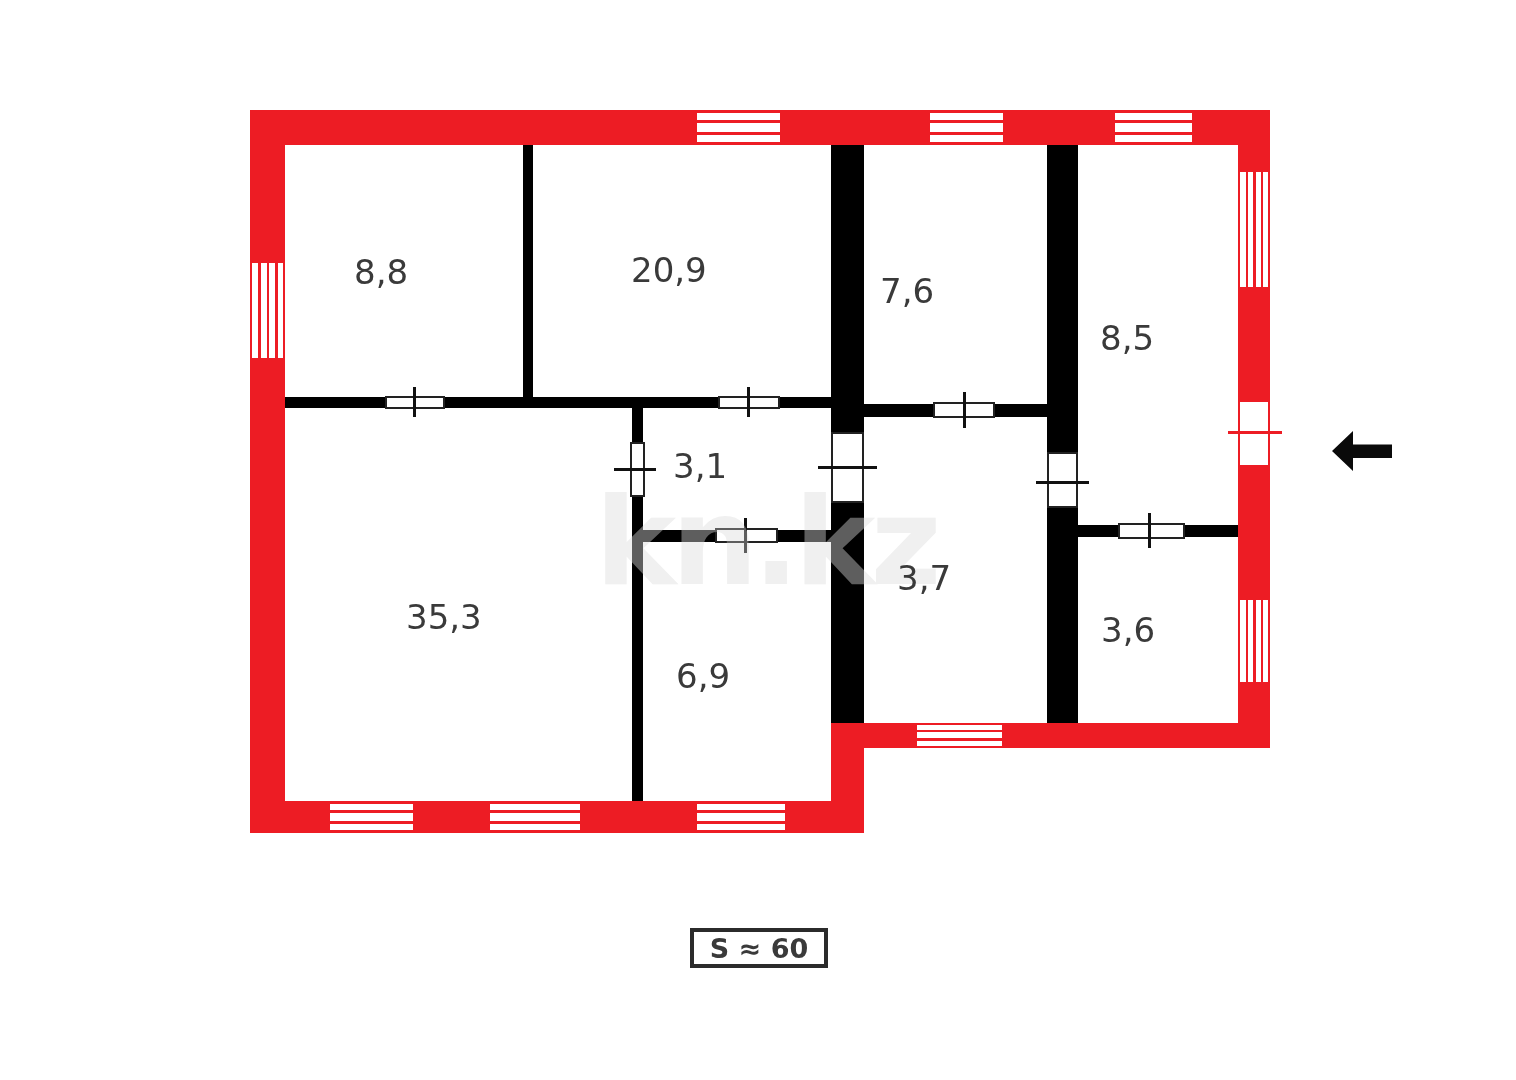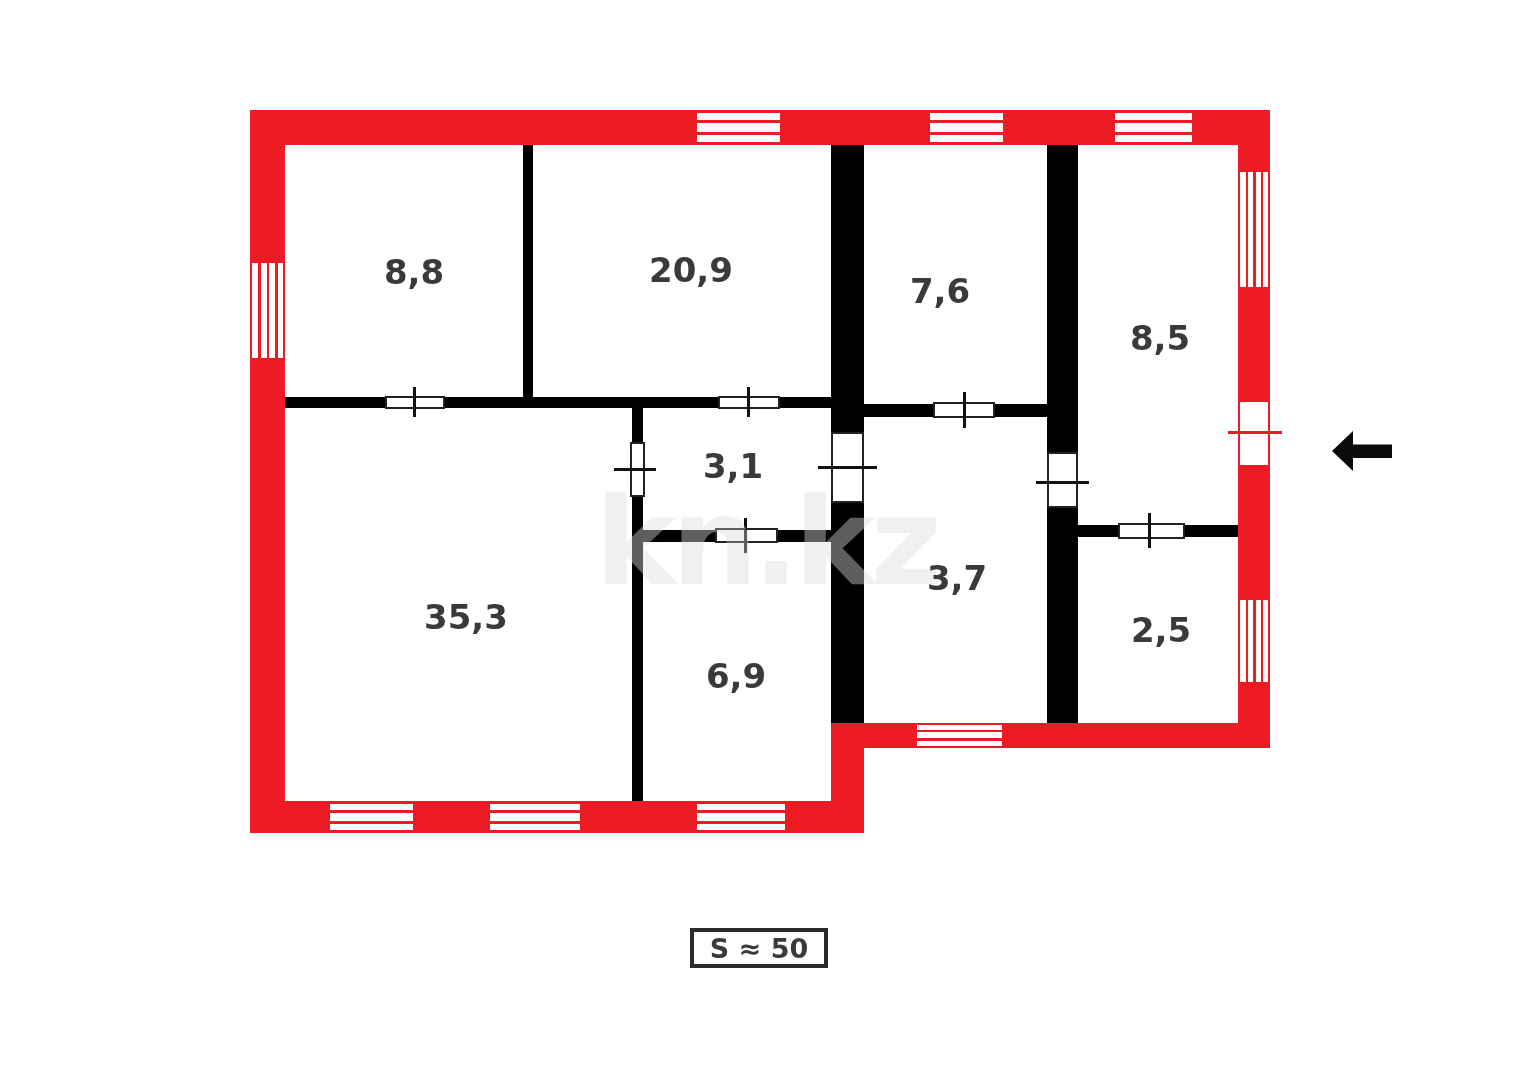--- a/index.html
+++ b/index.html
@@ -23,22 +23,22 @@
   .winv{position:absolute;
     background:linear-gradient(to right,
       var(--red) 0 7%, #fff 7% 24%, var(--red) 24% 31%, #fff 31% 48%,
       var(--red) 48% 55%, #fff 55% 72%, var(--red) 72% 79%, #fff 79% 93%,
       var(--red) 93% 100%);}
   .door{position:absolute;background:#fff;border:2px solid #222;box-sizing:border-box;}
   .door-ent{position:absolute;background:#fff;border:2px solid var(--red);box-sizing:border-box;}
   .tick{position:absolute;background:#111;}
   .tick-red{position:absolute;background:var(--red);}
   .room-label{
-    position:absolute;width:120px;height:42px;line-height:42px;text-align:center;
-    font-size:34px;font-weight:bold;color:var(--label);letter-spacing:0px;
+    position:absolute;width:120px;height:42px;line-height:42px;
+    font-size:34px;font-weight:normal;color:var(--label);letter-spacing:0px;
   }
   .area-badge{
     position:absolute;left:690px;top:928px;width:138px;height:40px;
     border:4px solid #2b2b2b;box-sizing:border-box;background:#fff;
     display:flex;align-items:center;justify-content:center;
     font-size:27px;font-weight:bold;color:var(--label);
   }
   .wm{position:absolute;left:595px;top:462px;width:330px;height:160px;pointer-events:none;}
   .wm span{
     position:absolute;left:0;top:0;width:330px;height:160px;line-height:160px;text-align:left;
@@ -113,23 +113,23 @@
   </div>
 
   <div class="room-label" style="left:354px;top:251px">8,8</div>
   <div class="room-label" style="left:631px;top:249px">20,9</div>
   <div class="room-label" style="left:880px;top:270px">7,6</div>
   <div class="room-label" style="left:1100px;top:317px">8,5</div>
   <div class="room-label" style="left:673px;top:445px">3,1</div>
   <div class="room-label" style="left:406px;top:596px">35,3</div>
   <div class="room-label" style="left:676px;top:655px">6,9</div>
   <div class="room-label" style="left:897px;top:557px">3,7</div>
-  <div class="room-label" style="left:1101px;top:609px">2,5</div>
+  <div class="room-label" style="left:1101px;top:609px">3,6</div>
 
   <svg class="arrow" viewBox="0 0 72 54">
     <polygon points="7,27 28,7 28,20.5 67,20.5 67,34 28,34 28,47" fill="#0a0a0a"></polygon>
   </svg>
 
   <div class="area-badge">
-    <span>S ≈ 50</span>
+    <span>S ≈ 60</span>
   </div>
 
 </div>
 
 </body></html>

